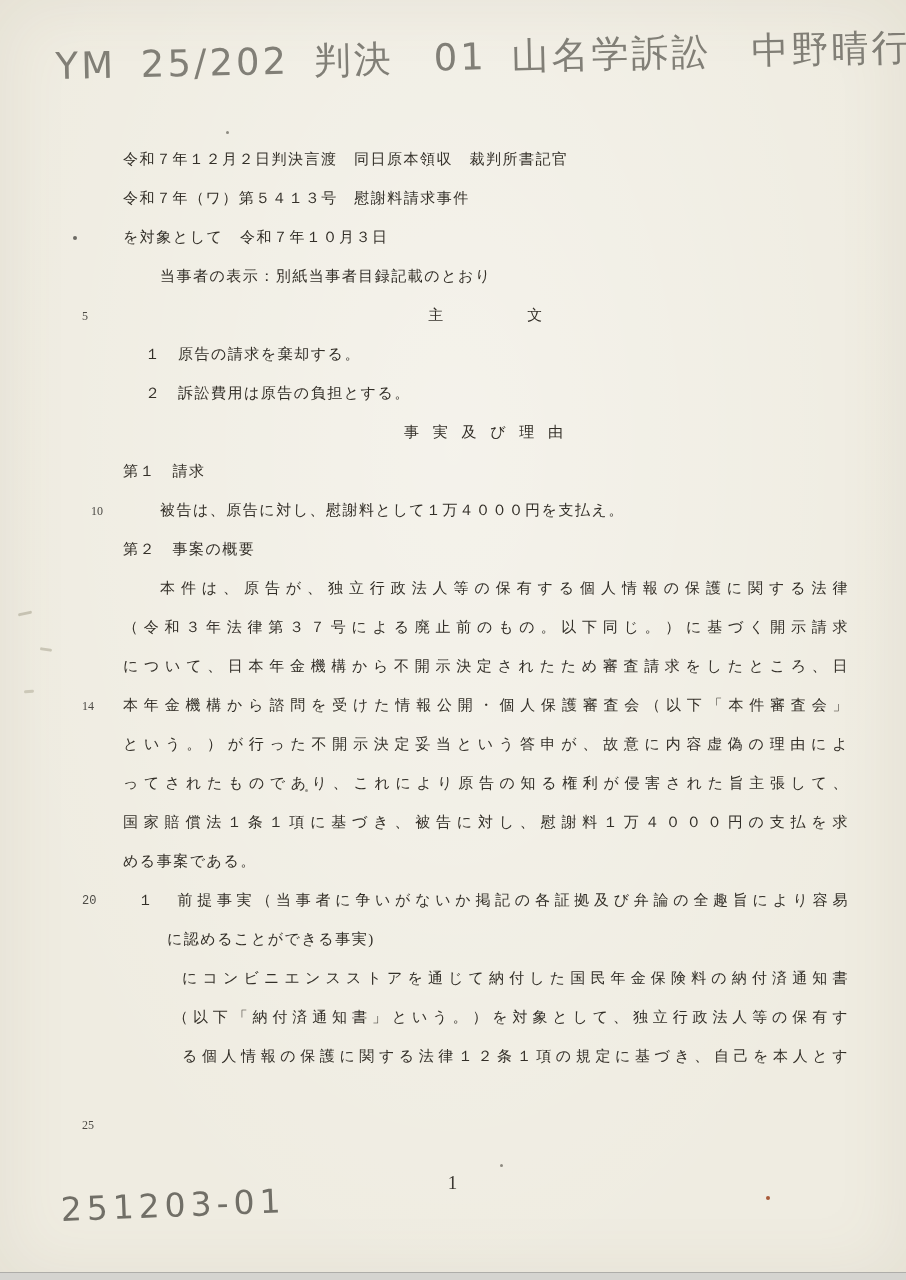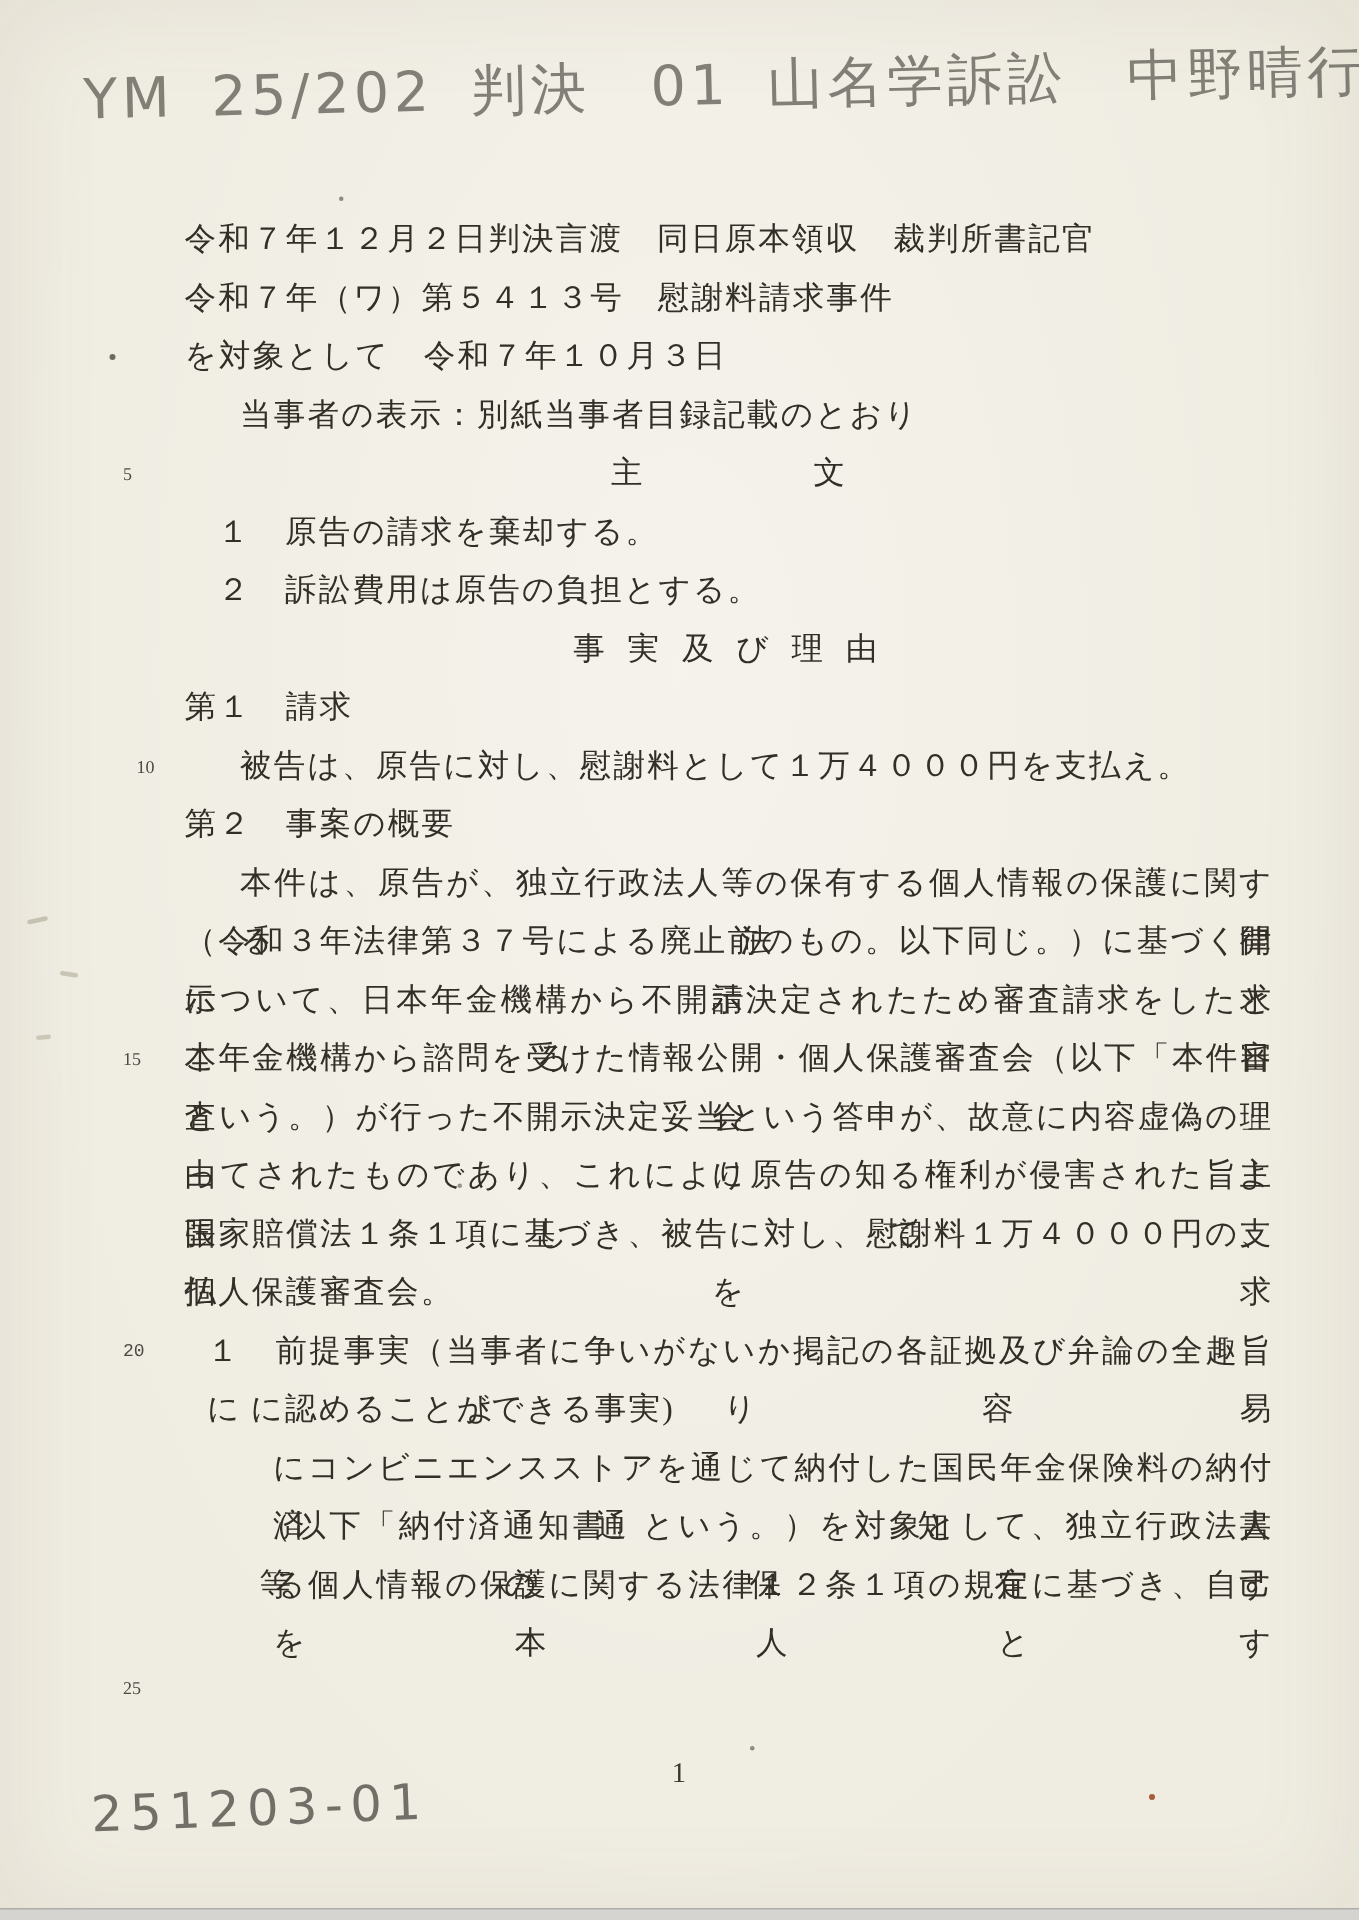--- a/index.html
+++ b/index.html
@@ -26,21 +26,21 @@
   .hw-bottom{
     position:absolute;left:60px;top:1190px;
     font-family:"DejaVu Sans","Liberation Sans",sans-serif;
     font-size:33px;color:#5c5a52;letter-spacing:5px;
     transform:rotate(-2.2deg);transform-origin:left top;
     white-space:pre;opacity:.85;
   }
   
   .doc{
     position:absolute;left:123px;top:140px;width:726px;
-    font-size:21px;letter-spacing:1.5px;line-height:39px;
+    font-size:15px;letter-spacing:1.5px;line-height:39px;
     color:#332f28;
   }
   .l{height:39px;white-space:pre;}
   .j{white-space:normal;text-align:justify;text-align-last:justify;}
   .ctr{text-align:center;white-space:pre;}
   .sp{letter-spacing:5px;}
   .i15{padding-left:15px;box-sizing:border-box;}
   .i22{padding-left:22px;box-sizing:border-box;}
   .i37{padding-left:37px;box-sizing:border-box;}
   .i39{padding-left:39px;box-sizing:border-box;}
@@ -77,21 +77,21 @@
 </style>
 </head>
 <body>
 
 <div class="page">
 
   <div class="hw-top">YM 25/202 判決　01 山名学訴訟　中野晴行裁判官</div>
 
   <div class="mnum mn0">5</div>
   <div class="mnum mn1">10</div>
-  <div class="mnum mn2">15</div>
+  <div class="mnum mn2">14</div>
   <div class="mnum mn3">20</div>
   <div class="mnum mn4">25</div>
 
   <div class="doc">
     <div class="l">令和７年１２月２日判決言渡　同日原本領収　裁判所書記官</div>
     <div class="l">令和７年（ワ）第５４１３号　慰謝料請求事件</div>
     <div class="l">を対象として　令和７年１０月３日</div>
     <div class="l i37">当事者の表示：別紙当事者目録記載のとおり</div>
     <div class="l ctr">主　　　　　文</div>
     <div class="l i22">１　原告の請求を棄却する。</div>
@@ -100,21 +100,21 @@
     <div class="l">第１　請求</div>
     <div class="l i37">被告は、原告に対し、慰謝料として１万４０００円を支払え。</div>
     <div class="l">第２　事案の概要</div>
     <div class="l i37 j">本件は、原告が、独立行政法人等の保有する個人情報の保護に関する法律</div>
     <div class="l j">（令和３年法律第３７号による廃止前のもの。以下同じ。）に基づく開示請求</div>
     <div class="l j">について、日本年金機構から不開示決定されたため審査請求をしたところ、日</div>
     <div class="l j">本年金機構から諮問を受けた情報公開・個人保護審査会（以下「本件審査会」</div>
     <div class="l j">という。）が行った不開示決定妥当という答申が、故意に内容虚偽の理由によ</div>
     <div class="l j">ってされたものであり、これにより原告の知る権利が侵害された旨主張して、</div>
     <div class="l j">国家賠償法１条１項に基づき、被告に対し、慰謝料１万４０００円の支払を求</div>
-    <div class="l">個人保護審査会。</div>
+    <div class="l">める事案である。</div>
     <div class="l i15 j">１　前提事実（当事者に争いがないか掲記の各証拠及び弁論の全趣旨により容易</div>
     <div class="l i44">に認めることができる事実)</div>
     <div class="l i59 j">にコンビニエンスストアを通じて納付した国民年金保険料の納付済通知書</div>
     <div class="l i50 j">（以下「納付済通知書」という。）を対象として、独立行政法人等の保有す</div>
     <div class="l i59 j">る個人情報の保護に関する法律１２条１項の規定に基づき、自己を本人とす</div>
   </div>
 
   <div class="pgnum">1</div>
 
   <div class="hw-bottom">251203-01</div>

